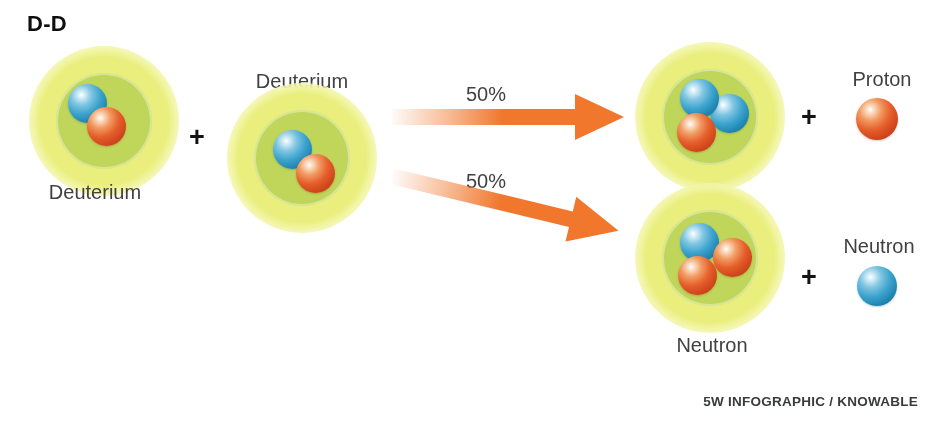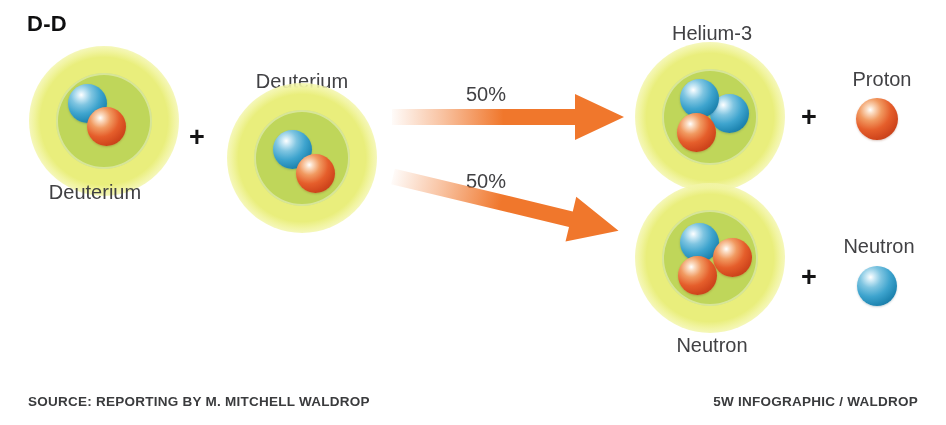--- a/index.html
+++ b/index.html
@@ -95,21 +95,20 @@
       <linearGradient id="fadeB" x1="0" y1="0" x2="1" y2="0">
         <stop offset="0" stop-color="#f0772c" stop-opacity="0.03"></stop>
         <stop offset="0.22" stop-color="#f0772c" stop-opacity="0.45"></stop>
         <stop offset="0.48" stop-color="#f0772c" stop-opacity="1"></stop>
         <stop offset="1" stop-color="#f0772c" stop-opacity="1"></stop>
       </linearGradient>
     </defs>
     <path d="M2 16 L185 16 L185 1 L234 24 L185 47 L185 32 L2 32 Z" fill="url(#fadeB)"></path>
   </svg>
 
-  <div class="abs nucleus-label" style="left:712px;top:22px;">Helium-3</div>
   <div class="abs glow" style="left:635px;top:42px;"></div>
   <div class="abs core" style="left:662px;top:69px;"></div>
   <div class="abs sphere p-blue s39" style="left:710px;top:94px;"></div>
   <div class="abs sphere p-blue s39" style="left:680px;top:79px;"></div>
   <div class="abs sphere p-red  s39" style="left:677px;top:113px;"></div>
 
   <div class="abs plus" style="left:809px;top:117px;">+</div>
   <div class="abs nucleus-label" style="left:882px;top:68px;">Proton</div>
   <div class="abs sphere p-red s42" style="left:856px;top:98px;"></div>
 
@@ -117,16 +116,15 @@
   <div class="abs core" style="left:662px;top:210px;"></div>
   <div class="abs sphere p-blue s39" style="left:680px;top:223px;"></div>
   <div class="abs sphere p-red  s39" style="left:713px;top:238px;"></div>
   <div class="abs sphere p-red  s39" style="left:678px;top:256px;"></div>
   <div class="abs nucleus-label" style="left:712px;top:334px;">Neutron</div>
 
   <div class="abs plus" style="left:809px;top:277px;">+</div>
   <div class="abs nucleus-label" style="left:879px;top:235px;">Neutron</div>
   <div class="abs sphere p-blue s40" style="left:857px;top:266px;"></div>
 
-  <div class="abs footer-text" style="left:28px;">SOURCE: REPORTING BY M. MITCHELL WALDROP</div>
-  <div class="abs footer-text" style="right:28px;">5W INFOGRAPHIC / WALDROP</div>
+  <div class="abs footer-text" style="right:28px;">5W INFOGRAPHIC / KNOWABLE</div>
 
 </div>
 
 </body></html>

